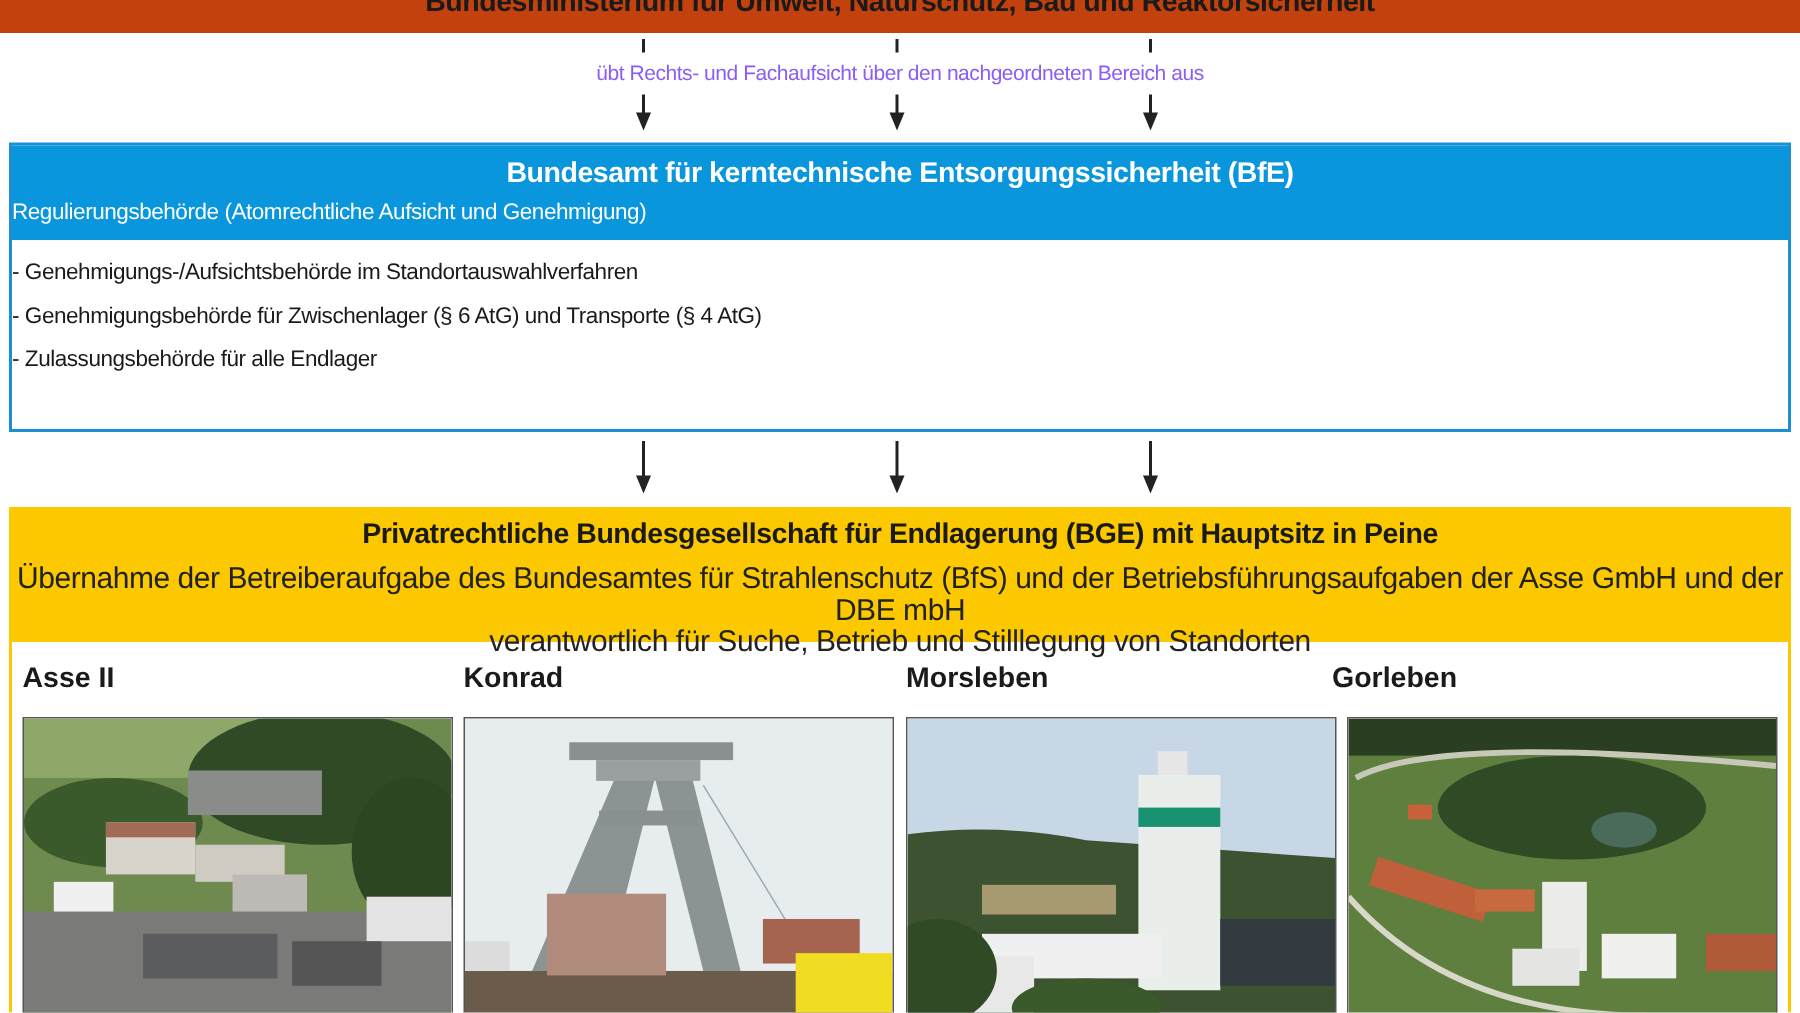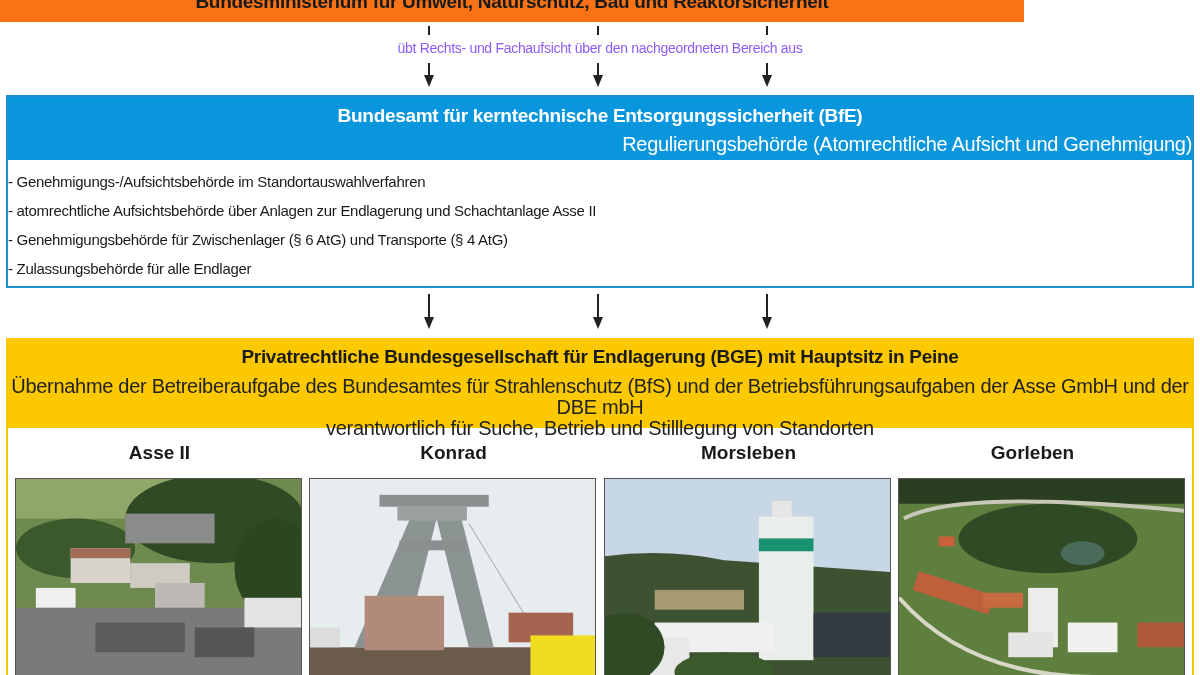--- a/index.html
+++ b/index.html
@@ -6,22 +6,22 @@
     body {
       width: 1200px; height: 675px; overflow: hidden; position: relative;
       background: #ffffff;
       font-family: "Liberation Sans", "DejaVu Sans", sans-serif;
       color: #1a1a1a;
     }
     .abs { position: absolute; }
 
     
     .ministry {
-      left: 0; top: 0; width: 1024px; height: 22px;
-      background: #f97316;
+      left: 0; top: 0; width: 1200px; height: 22px;
+      background: #c2410c;
       overflow: hidden;
     }
     .ministry-title {
       position: absolute; left: 0; right: 0; top: -9px;
       text-align: center; font-weight: bold; font-size: 19px; color: #1a1a1a;
       letter-spacing: -0.3px;
     }
 
     .vline { width: 2px; background: #222; }
     .arrow-down {
@@ -42,22 +42,22 @@
     }
     .bfe-header {
       position: absolute; left: 0; top: 0; right: 0; height: 63px;
       background: #0996dc;
     }
     .bfe-title {
       position: absolute; left: 0; right: 0; top: 8px; text-align: center;
       color: #fff; font-weight: bold; font-size: 19px; letter-spacing: -0.3px;
     }
     .bfe-subtitle {
-      position: absolute; left: 0; right: 0; top: 36px; text-align: right;
-      color: #fff; font-size: 20px; letter-spacing: -0.3px;
+      position: absolute; left: 0; right: 0; top: 36px; text-align: left;
+      color: #fff; font-size: 15px; letter-spacing: -0.3px;
     }
     .bfe-list {
       position: absolute; left: 0; right: 0; top: 74px;
       list-style: none; margin: 0; padding: 0; text-align: left;
     }
     .bfe-list li {
       font-size: 15px; height: 29px; line-height: 22px; color: #1a1a1a;
       letter-spacing: -0.3px;
     }
 
@@ -74,21 +74,21 @@
     .bge-title {
       position: absolute; left: 0; right: 0; top: 6px; text-align: center;
       font-weight: bold; font-size: 19px; color: #1a1a1a; letter-spacing: -0.3px;
     }
     .bge-desc {
       position: absolute; left: 0; right: 0; top: 36px; text-align: center;
       font-size: 20px; line-height: 21px; color: #222; letter-spacing: -0.3px;
     }
 
     .site-name {
-      position: absolute; top: 442px; width: 289px; text-align: center;
+      position: absolute; top: 442px; width: 289px; 
       font-weight: bold; font-size: 19px; color: #1a1a1a;
     }
     .photo {
       position: absolute; top: 478px; width: 287px; height: 200px;
       box-sizing: border-box; border: 1px solid #555; overflow: hidden;
     }
     .photo svg { display: block; width: 100%; height: 100%; }
   </style>
 </head>
 <body>
@@ -110,21 +110,20 @@
 <div class="abs vline" style="left:766px; top:63px; height:14px;"></div>
 <div class="abs arrow-down" style="left:762px; top:75px;"></div>
 
 <div class="abs bfe">
   <div class="bfe-header">
     <div class="bfe-title">Bundesamt für kerntechnische Entsorgungssicherheit (BfE)</div>
     <div class="bfe-subtitle">Regulierungsbehörde (Atomrechtliche Aufsicht und Genehmigung)</div>
   </div>
   <ul class="bfe-list">
     <li>- Genehmigungs-/Aufsichtsbehörde im Standortauswahlverfahren</li>
-    <li>- atomrechtliche Aufsichtsbehörde über Anlagen zur Endlagerung und Schachtanlage Asse II</li>
     <li>- Genehmigungsbehörde für Zwischenlager (§ 6 AtG) und Transporte (§ 4 AtG)</li>
     <li>- Zulassungsbehörde für alle Endlager</li>
   </ul>
 </div>
 
 <div class="abs vline" style="left:428px; top:294px; height:24px;"></div>
 <div class="abs arrow-down" style="left:424px; top:317px;"></div>
 <div class="abs vline" style="left:597px; top:294px; height:24px;"></div>
 <div class="abs arrow-down" style="left:593px; top:317px;"></div>
 <div class="abs vline" style="left:766px; top:294px; height:24px;"></div>

